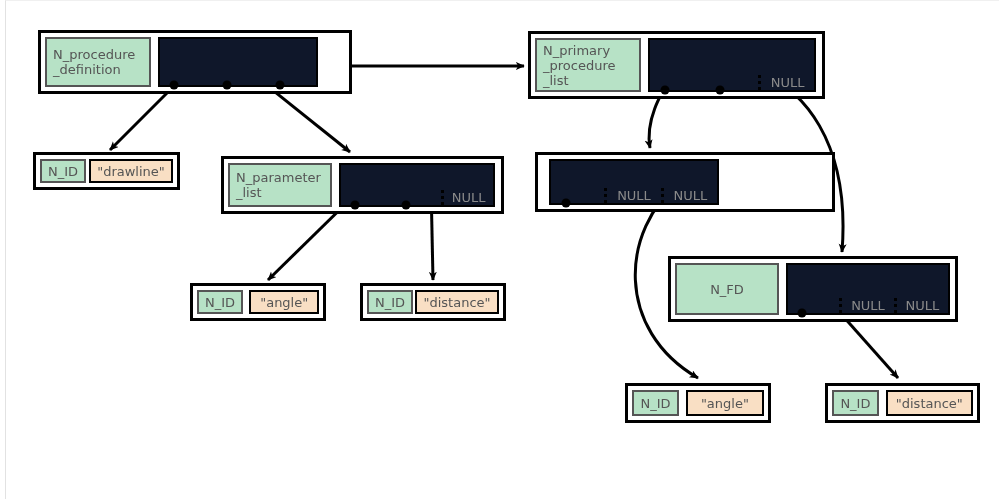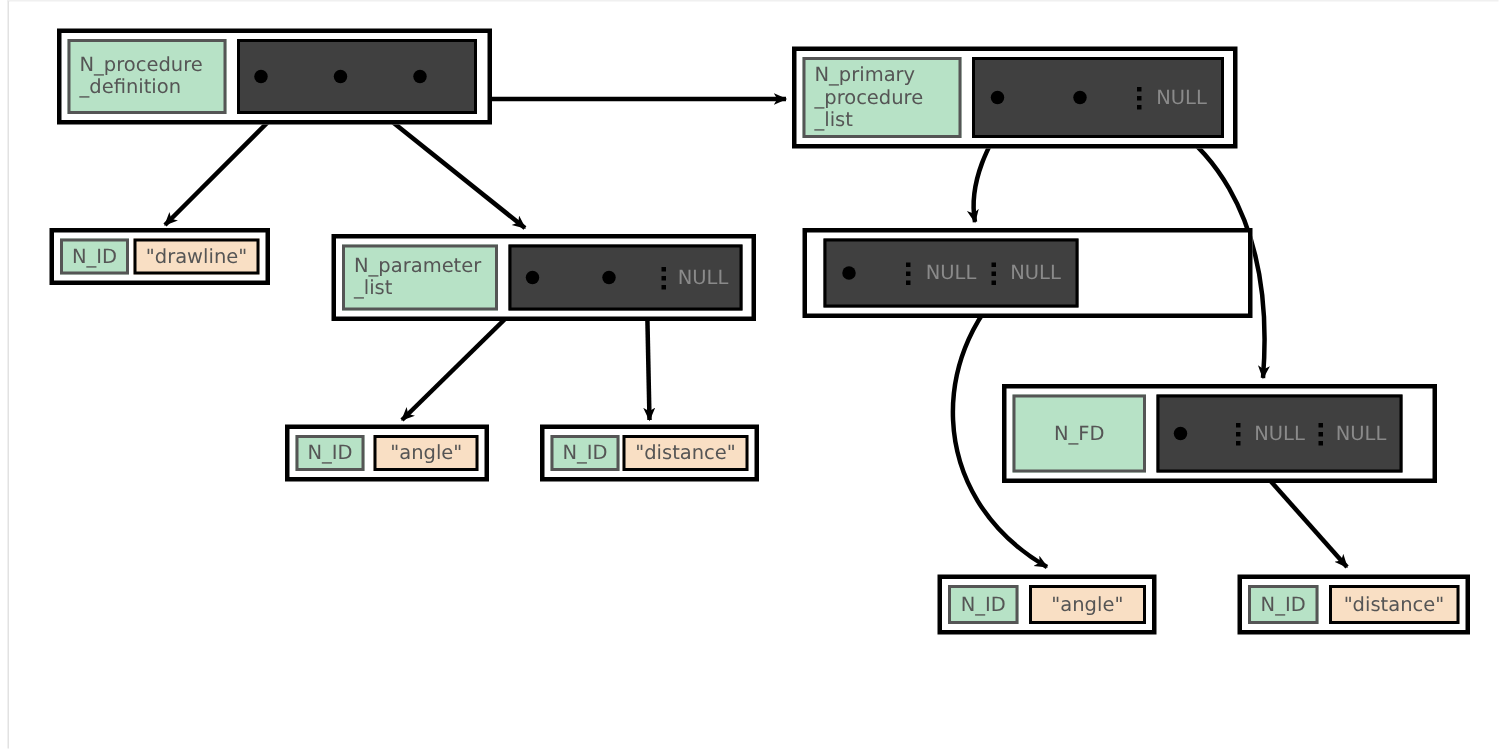--- a/index.html
+++ b/index.html
@@ -17,22 +17,22 @@
   .node{position:absolute;box-sizing:border-box;
         background:#ffffff;border:3px solid #000000;
         padding:4px;display:flex;align-items:stretch;}
 
   .kind{box-sizing:border-box;background:#b7e2c6;border:2px solid #555555;
         display:flex;align-items:center;justify-content:center;
         color:#555555;font-size:13px;line-height:15px;
         padding:3px 6px;white-space:pre;}
   .kind.lefttext{justify-content:flex-start;text-align:left;}
 
-  .ptrbox{box-sizing:border-box;background:#404040;border:2px solid #000000;
-          display:flex;align-items:center;}
+  .ptrbox{box-sizing:border-box;background:#0f172a;border:2px solid #000000;
+          display:flex;align-items:flex-end;}
   .slot{box-sizing:border-box;position:relative;
         display:flex;align-items:center;justify-content:center;
         color:#8a8a8a;font-size:13px;}
   .slot + .slot{border-left:3px dotted #000000;}
 
   .val{box-sizing:border-box;background:#f9dfc4;border:2px solid #000000;
        display:flex;align-items:center;justify-content:center;
        color:#555555;font-size:13px;padding:3px 8px;white-space:pre;}
 
   .gap{width:7px;}
@@ -63,21 +63,21 @@
         <path d="M 366 184 L 268 280" fill="none" stroke="#000000" stroke-width="3" marker-end="url(#arrowhead)"></path>
         <path d="M 431 184 L 433 280" fill="none" stroke="#000000" stroke-width="3" marker-end="url(#arrowhead)"></path>
         <path d="M 677 65 C 660 95 645 120 650 148" fill="none" stroke="#000000" stroke-width="3" marker-end="url(#arrowhead)"></path>
         <path d="M 733 63 C 810 80 850 150 842 252" fill="none" stroke="#000000" stroke-width="3" marker-end="url(#arrowhead)"></path>
         <path d="M 680 182 C 620 230 615 330 698 378" fill="none" stroke="#000000" stroke-width="3" marker-end="url(#arrowhead)"></path>
         <path d="M 818 288 L 898 378" fill="none" stroke="#000000" stroke-width="3" marker-end="url(#arrowhead)"></path>
       </g>
   </svg>
 
   <div id="node-layer">
-      <div class="node" style="left: 38px; top: 19px; width: 290px; height: 64px;">
+      <div class="node" style="left: 38px; top: 30px; width: 314px; height: 64px;">
         <div class="kind lefttext" style="width: 106px;">N_procedure
 _definition</div>
         <div class="gap"></div>
         <div class="ptrbox" style="width: 160px;">
           <div class="slot" style="flex: 1 1 0px;">
             <span class="dot" style="left: 28%; top: 50%; transform: translate(-50%, -50%);"></span>
           </div>
           <div class="slot" style="flex: 1 1 0px;">
             <span class="dot" style="left: 28%; top: 50%; transform: translate(-50%, -50%);"></span>
           </div>
@@ -142,21 +142,21 @@
           </div>
           <div class="slot" style="flex: 1 1 0px;">
             <span>NULL</span>
           </div>
           <div class="slot" style="flex: 1 1 0px;">
             <span>NULL</span>
           </div>
         </div>
       </div>
       <div class="node" style="left: 668px; top: 256px; width: 290px; height: 66px;">
-        <div class="kind" style="width: 89px;">N_FD</div>
+        <div class="kind" style="width: 104px;">N_FD</div>
         <div class="gap"></div>
         <div class="ptrbox" style="width: 164px;">
           <div class="slot" style="flex: 1 1 0px;">
             <span class="dot" style="left: 28%; top: 50%; transform: translate(-50%, -50%);"></span>
           </div>
           <div class="slot" style="flex: 1 1 0px;">
             <span>NULL</span>
           </div>
           <div class="slot" style="flex: 1 1 0px;">
             <span>NULL</span>

